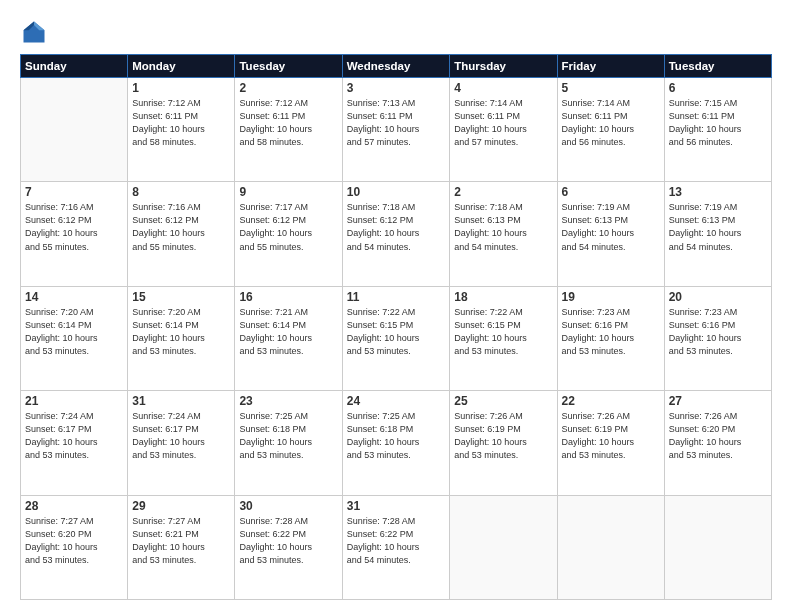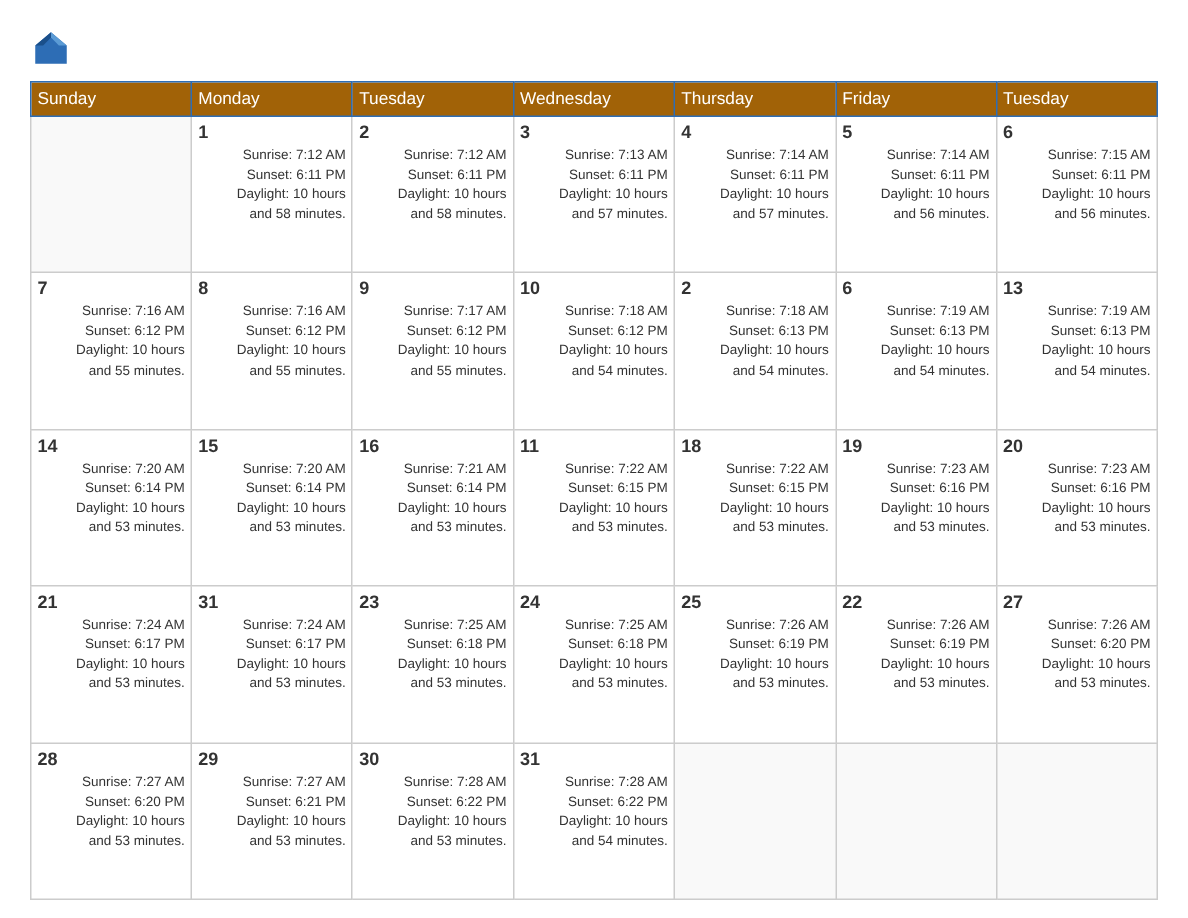--- a/index.html
+++ b/index.html
@@ -59,24 +59,24 @@
     .subtitle {
       font-size: 14px;
       color: #555;
     }
     .calendar {
       width: 100%;
       border-collapse: collapse;
       flex: 1;
     }
     .calendar th {
-      background: #a16207;
+      background: #0f172a;
       color: #fff;
       font-size: 11.5px;
-      font-weight: normal;
+      font-weight: bold;
       padding: 5px 4px;
       text-align: left;
       border: 1px solid #2d6db5;
     }
     .calendar td {
       border: 1px solid #ccc;
       vertical-align: top;
       padding: 3px 4px;
       width: 108px;
       min-height: 80px;
@@ -91,21 +91,20 @@
       font-size: 12px;
       font-weight: bold;
       color: #333;
       display: block;
       margin-bottom: 2px;
     }
     .day-info {
       font-size: 9px;
       color: #333;
       line-height: 1.45;
-      text-align: right;
     }
   </style>
 </head>
 <body>
 
 <div class="page">
   <div class="header">
     <div class="logo">
       <svg class="logo-icon" viewBox="0 0 32 32">
         <polygon points="16,4 28,14 28,28 4,28 4,14" fill="#2d6db5"></polygon>

